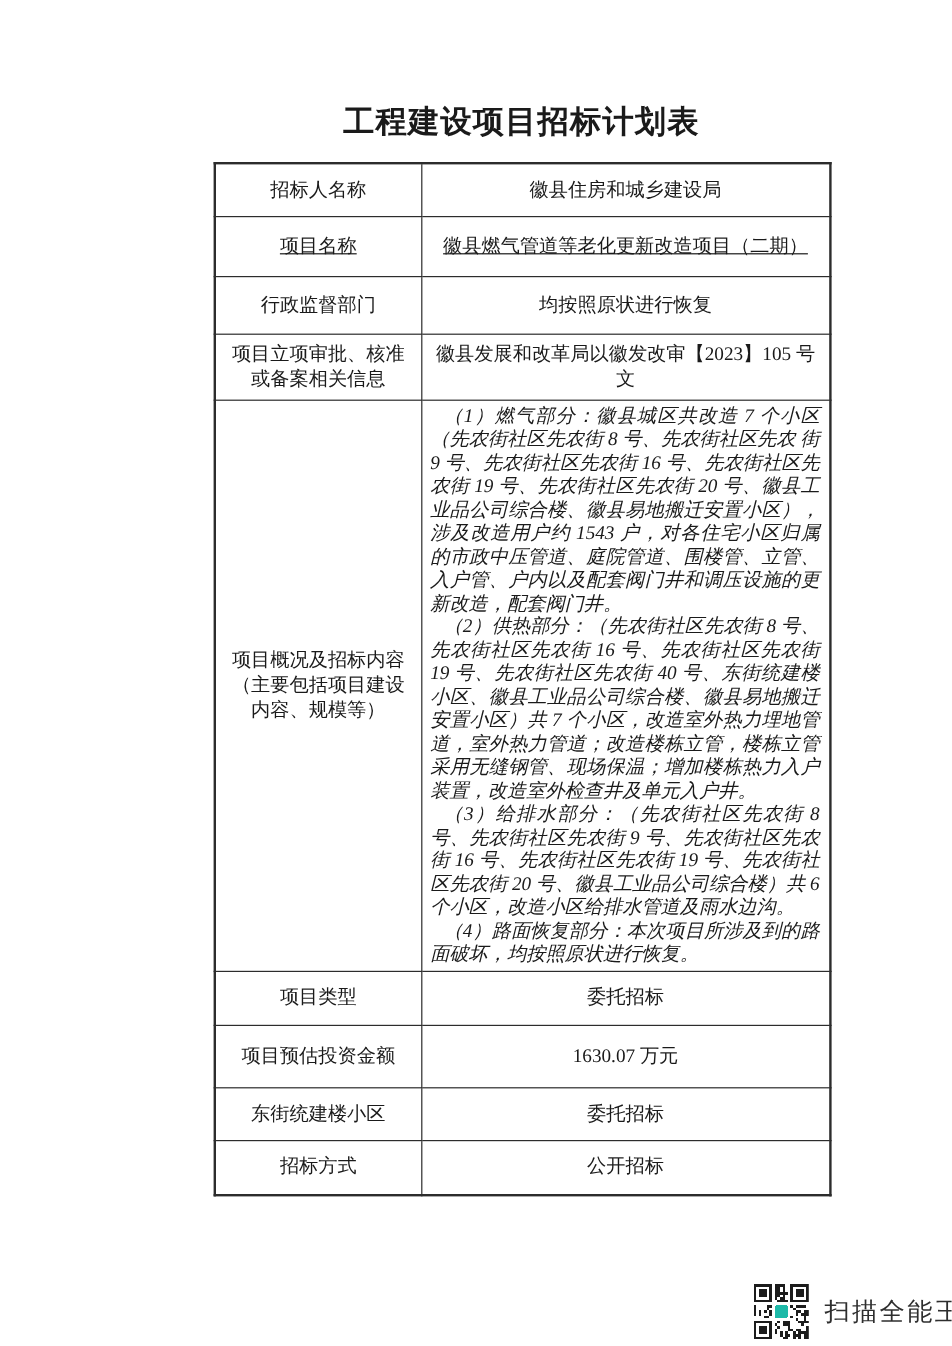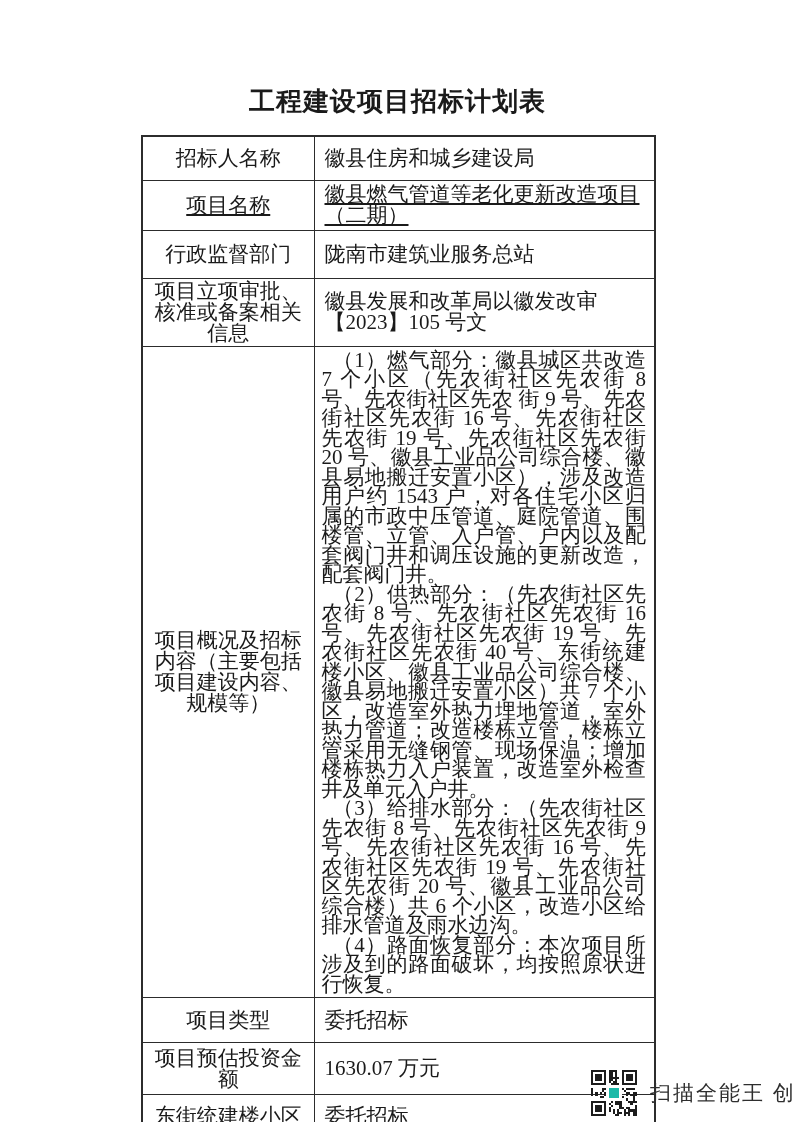--- a/index.html
+++ b/index.html
@@ -1,47 +1,47 @@
 <!DOCTYPE html>
 <html><head>
 <meta charset="utf-8">
 <style>
   html,body{margin:0;padding:0;}
   body{
     width:793px;height:1122px;position:relative;background:#ffffff;
     font-family:"Liberation Serif","DejaVu Serif",serif;color:#1a1a1a;
     overflow:hidden;
   }
-  .page{position:absolute;inset:0;background:#ffffff;}
+  .page{position:absolute;inset:0;background:#ffffff;margin-left:37px;}
   .doc-title{
     position:absolute;top:84px;left:141px;width:513px;margin:0;
     text-align:center;font-size:26px;font-weight:bold;letter-spacing:1px;
   }
   table.plan-table{
     position:absolute;top:135px;left:141px;width:513px;
     border-collapse:collapse;table-layout:fixed;
     border:2px solid #2c2c2c;
   }
   table.plan-table td{
     border:1.6px solid #2c2c2c;
-    font-size:21px;
+    font-size:16px;
   }
   td.label-cell{
     text-align:center;vertical-align:middle;
     padding:2px 7px;line-height:21px;
   }
   td.value-cell{
-    vertical-align:middle;
+    text-align:center;vertical-align:middle;
     padding:2px 10px;line-height:21px;
   }
   td.content-cell{
     vertical-align:top;text-align:justify;
     padding:4px 8px 3px 7px;line-height:19.5px;
   }
-  td.content-cell p{margin:0;text-indent:11px;}
+  td.content-cell p{margin:0;text-indent:11px;font-style:italic;}
   col.c1{width:172px;}
   col.c2{width:341px;}
   tr.h44{height:44px;} tr.h50{height:50px;text-decoration:underline;} tr.h48{height:48px;padding-left:47px;}
   tr.h55{height:55px;} tr.hbig{height:448px;} tr.h45{height:45px;}
   tr.h52{height:52px;padding-left:40px;} tr.h46{height:46px;}
   .footer{
     position:absolute;left:591px;top:1070px;
     display:flex;align-items:center;gap:13px;
   }
   .qr{width:46px;height:46px;display:block;}
@@ -66,21 +66,21 @@
       <tr class="h44">
         <td class="label-cell">招标人名称</td>
         <td class="value-cell">徽县住房和城乡建设局</td>
       </tr>
       <tr class="h50">
         <td class="label-cell">项目名称</td>
         <td class="value-cell">徽县燃气管道等老化更新改造项目（二期）</td>
       </tr>
       <tr class="h48">
         <td class="label-cell">行政监督部门</td>
-        <td class="value-cell">陇南市建筑业服务总站</td>
+        <td class="value-cell">均按照原状进行恢复</td>
       </tr>
       <tr class="h55">
         <td class="label-cell">项目立项审批、核准或备案相关信息</td>
         <td class="value-cell">徽县发展和改革局以徽发改审【2023】105 号文</td>
       </tr>
       <tr class="hbig">
         <td class="label-cell">项目概况及招标内容（主要包括项目建设内容、规模等）</td>
         <td class="content-cell">
           <p>（1）燃气部分：徽县城区共改造 7 个小区（先农街社区先农街 8 号、先农街社区先农 街 9 号、先农街社区先农街 16 号、先农街社区先农街 19 号、先农街社区先农街 20 号、徽县工业品公司综合楼、徽县易地搬迁安置小区），涉及改造用户约 1543 户，对各住宅小区归属的市政中压管道、庭院管道、围楼管、立管、入户管、户内以及配套阀门井和调压设施的更新改造，配套阀门井。</p>
           <p>（2）供热部分：（先农街社区先农街 8 号、先农街社区先农街 16 号、先农街社区先农街 19 号、先农街社区先农街 40 号、东街统建楼小区、徽县工业品公司综合楼、徽县易地搬迁安置小区）共 7 个小区，改造室外热力埋地管道，室外热力管道；改造楼栋立管，楼栋立管采用无缝钢管、现场保温；增加楼栋热力入户装置，改造室外检查井及单元入户井。</p>

